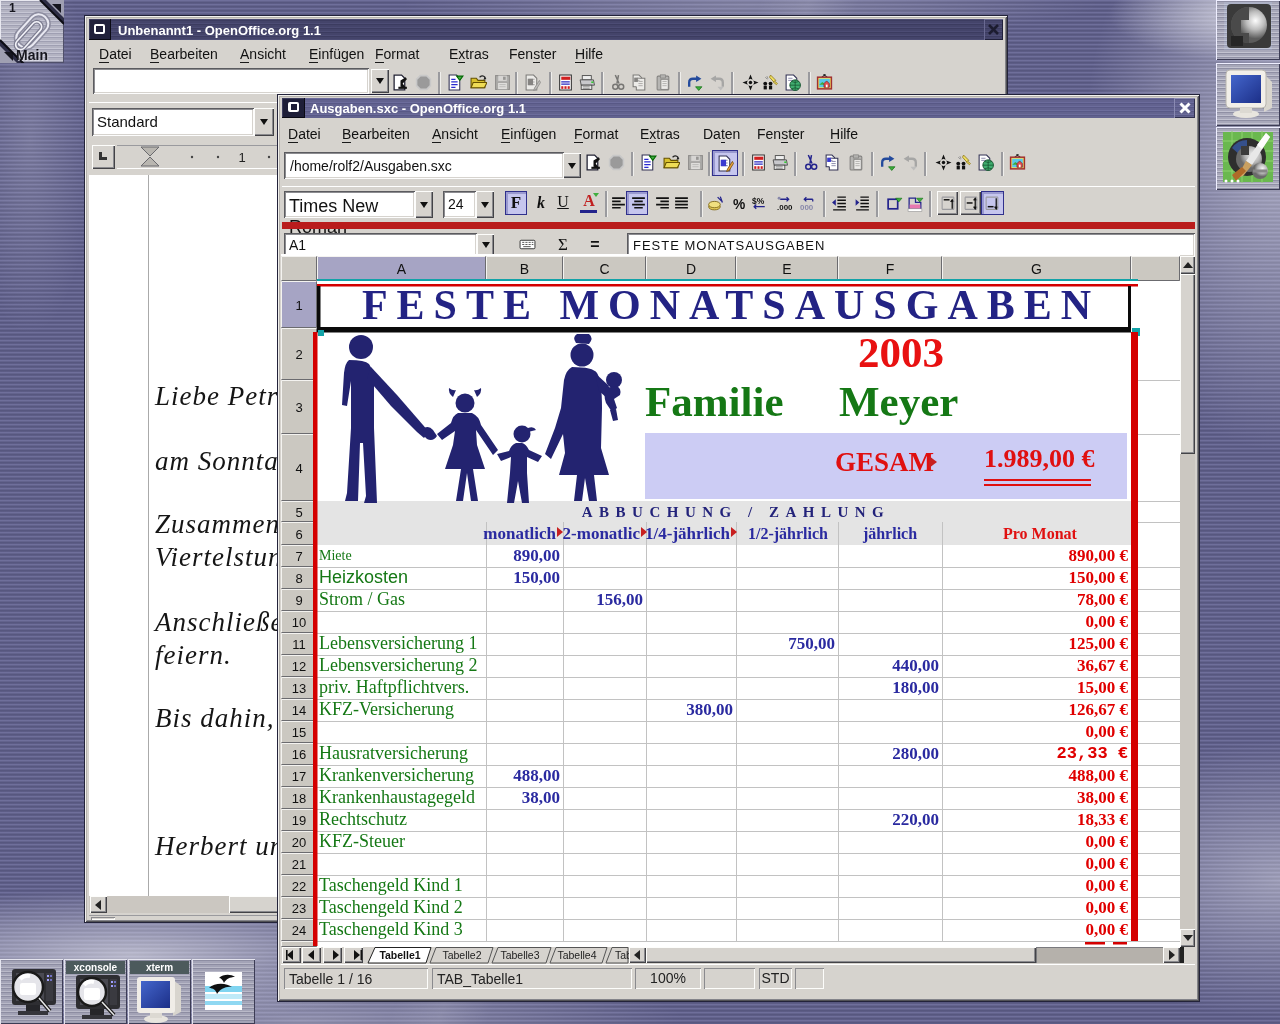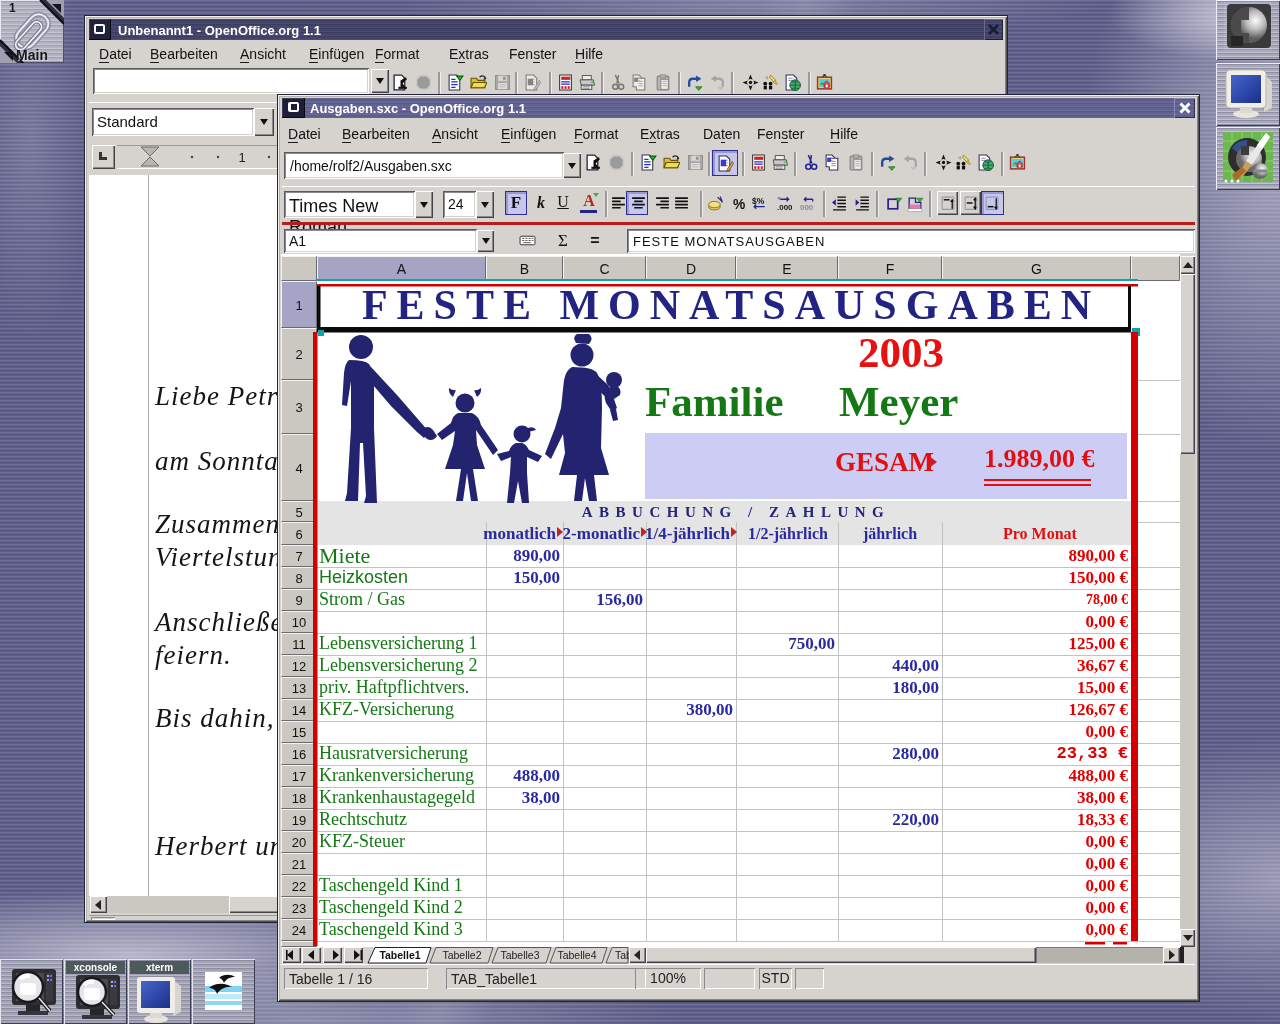--- a/index.html
+++ b/index.html
@@ -680,21 +680,21 @@
 <div class="ab btn3" style="left:678px;top:4px;width:21px;height:24px;"></div>
 <svg class="ic ab" style="left:681px;top:8px;" viewBox="0 0 16 16">
         <use href="#s-algM"></use>
       </svg>
 <div class="ab" style="left:699px;top:4px;width:23px;height:24px;background:#c6c6ee;box-shadow:inset 0 0 0 1px #30308c, inset 1px 1px 0 2px #9a9ad0;"></div>
 <svg class="ic ab" style="left:702px;top:8px;" viewBox="0 0 16 16">
         <use href="#s-algB"></use>
       </svg>
  </div>
 
- <div class="ab" id="cform" style="left:4px;top:127px;width:913px;height:32px;border-top:3px solid #b91c1c;">
+ <div class="ab" id="cform" style="left:4px;top:127px;width:913px;height:32px;border-top:7px solid #b91c1c;">
   <div class="ab sunk" style="left:2px;top:4px;width:193px;height:24px;font-size:14px;color:#111;">
         <span class="ab" style="left:5px;top:4px;">A1</span>
       </div>
   <div class="ab cbarrow" style="left:195px;top:5px;width:17px;height:22px;">
         <div class="dna"></div>
       </div>
   <svg class="ic ab" style="left:237px;top:7px;" viewBox="0 0 16 16">
         <use href="#s-kbd"></use>
       </svg>
   <div class="ab" style="left:271px;top:4px;width:20px;height:24px;font-family:'Liberation Serif',serif;font-size:17px;color:#111;text-align:center;line-height:24px;">Σ</div>
@@ -918,29 +918,29 @@
 <div class="ab" style="left:100px;top:248px;width:710px;height:20px;line-height:20px;text-align:center;font-family:'Liberation Serif',serif;font-weight:bold;font-size:15px;letter-spacing:6.5px;color:#23237a;">ABBUCHUNG / ZAHLUNG</div>
 <div class="ab" style="left:115px;top:269px;width:160px;height:21px;line-height:21px;text-align:right;font-family:'Liberation Serif',serif;font-weight:bold;font-size:17px;color:#2a2aa0;">monatlich</div>
       <div class="ab" style="left:276px;top:273px;width:0;height:0;border-top:5px solid transparent;border-bottom:5px solid transparent;border-left:6px solid #c82020;"></div>
 <div class="ab" style="left:199px;top:269px;width:160px;height:21px;line-height:21px;text-align:right;font-family:'Liberation Serif',serif;font-weight:bold;font-size:17px;color:#2a2aa0;">2-monatlic</div>
       <div class="ab" style="left:360px;top:273px;width:0;height:0;border-top:5px solid transparent;border-bottom:5px solid transparent;border-left:6px solid #c82020;"></div>
 <div class="ab" style="left:289px;top:269px;width:160px;height:21px;line-height:21px;text-align:right;font-family:'Liberation Serif',serif;font-weight:bold;font-size:17px;color:#2a2aa0;">1/4-jährlich</div>
       <div class="ab" style="left:450px;top:273px;width:0;height:0;border-top:5px solid transparent;border-bottom:5px solid transparent;border-left:6px solid #c82020;"></div>
 <div class="ab" style="left:417px;top:269px;width:180px;height:21px;line-height:21px;text-align:center;font-family:'Liberation Serif',serif;font-weight:bold;font-size:16px;color:#2a2aa0;">1/2-jährlich</div>
 <div class="ab" style="left:519px;top:269px;width:180px;height:21px;line-height:21px;text-align:center;font-family:'Liberation Serif',serif;font-weight:bold;font-size:16px;color:#2a2aa0;">jährlich</div>
 <div class="ab" style="left:669px;top:269px;width:180px;height:21px;line-height:21px;text-align:center;font-family:'Liberation Serif',serif;font-weight:bold;font-size:16px;color:#e01010;">Pro Monat</div>
-<div class="ab" style="left:38px;top:291px;height:22px;line-height:21px;font-family:'Liberation Serif',serif;font-size:22px;color:#157815;white-space:nowrap;">Miete</div>
+<div class="ab" style="left:38px;top:291px;height:22px;line-height:21px;font-family:'Liberation Serif',serif;font-size:14px;color:#157815;white-space:nowrap;">Miete</div>
 <div class="ab" style="left:159px;top:291px;width:120px;height:22px;line-height:21px;text-align:right;font-family:'Liberation Serif',serif;font-weight:bold;font-size:17px;color:#2a2aa0;">890,00</div>
 <div class="ab" style="left:727px;top:291px;width:120px;height:22px;line-height:21px;text-align:right;font-family:'Liberation Serif',serif;font-weight:bold;font-size:17px;color:#e00000;">890,00 €</div>
 <div class="ab" style="left:38px;top:313px;height:22px;line-height:21px;font-family:Liberation Sans, sans-serif;font-size:18px;color:#157815;white-space:nowrap;">Heizkosten</div>
 <div class="ab" style="left:159px;top:313px;width:120px;height:22px;line-height:21px;text-align:right;font-family:'Liberation Serif',serif;font-weight:bold;font-size:17px;color:#2a2aa0;">150,00</div>
 <div class="ab" style="left:727px;top:313px;width:120px;height:22px;line-height:21px;text-align:right;font-family:'Liberation Serif',serif;font-weight:bold;font-size:17px;color:#e00000;">150,00 €</div>
 <div class="ab" style="left:38px;top:335px;height:22px;line-height:21px;font-family:'Liberation Serif',serif;font-size:18px;color:#157815;white-space:nowrap;">Strom / Gas</div>
 <div class="ab" style="left:242px;top:335px;width:120px;height:22px;line-height:21px;text-align:right;font-family:'Liberation Serif',serif;font-weight:bold;font-size:17px;color:#2a2aa0;">156,00</div>
-<div class="ab" style="left:727px;top:335px;width:120px;height:22px;line-height:21px;text-align:right;font-family:'Liberation Serif',serif;font-weight:bold;font-size:14px;color:#e00000;">78,00 €</div>
+<div class="ab" style="left:727px;top:335px;width:120px;height:22px;line-height:21px;text-align:right;font-family:'Liberation Serif',serif;font-weight:bold;font-size:17px;color:#e00000;">78,00 €</div>
 <div class="ab" style="left:727px;top:357px;width:120px;height:22px;line-height:21px;text-align:right;font-family:'Liberation Serif',serif;font-weight:bold;font-size:17px;color:#e00000;">0,00 €</div>
 <div class="ab" style="left:38px;top:379px;height:22px;line-height:21px;font-family:'Liberation Serif',serif;font-size:18px;color:#157815;white-space:nowrap;">Lebensversicherung 1</div>
 <div class="ab" style="left:434px;top:379px;width:120px;height:22px;line-height:21px;text-align:right;font-family:'Liberation Serif',serif;font-weight:bold;font-size:17px;color:#2a2aa0;">750,00</div>
 <div class="ab" style="left:727px;top:379px;width:120px;height:22px;line-height:21px;text-align:right;font-family:'Liberation Serif',serif;font-weight:bold;font-size:17px;color:#e00000;">125,00 €</div>
 <div class="ab" style="left:38px;top:401px;height:22px;line-height:21px;font-family:'Liberation Serif',serif;font-size:18px;color:#157815;white-space:nowrap;">Lebensversicherung 2</div>
 <div class="ab" style="left:538px;top:401px;width:120px;height:22px;line-height:21px;text-align:right;font-family:Liberation Serif, serif;font-weight:bold;font-size:17px;color:#2a2aa0;">440,00</div>
 <div class="ab" style="left:727px;top:401px;width:120px;height:22px;line-height:21px;text-align:right;font-family:'Liberation Serif',serif;font-weight:bold;font-size:17px;color:#e00000;">36,67 €</div>
 <div class="ab" style="left:38px;top:423px;height:22px;line-height:21px;font-family:'Liberation Serif',serif;font-size:18px;color:#157815;white-space:nowrap;">priv. Haftpflichtvers.</div>
 <div class="ab" style="left:538px;top:423px;width:120px;height:22px;line-height:21px;text-align:right;font-family:'Liberation Serif',serif;font-weight:bold;font-size:17px;color:#2a2aa0;">180,00</div>
 <div class="ab" style="left:727px;top:423px;width:120px;height:22px;line-height:21px;text-align:right;font-family:'Liberation Serif',serif;font-weight:bold;font-size:17px;color:#e00000;">15,00 €</div>
@@ -1018,21 +1018,21 @@
   <div class="ab btn3" style="left:882px;top:0;width:17px;height:16px;">
         <div class="ab" style="left:6px;top:3px;width:0;height:0;border-top:5px solid transparent;border-bottom:5px solid transparent;border-left:6px solid #222;"></div>
       </div>
   <div class="ab" style="left:899px;top:0;width:4px;height:16px;background:#222;"></div>
  </div>
 
  <div class="ab" id="cstatus" style="left:3px;top:869px;width:914px;height:28px;font-size:14px;color:#222;border-top:1px solid #fff;">
   <div class="ab panelsunk" style="left:3px;top:3px;width:144px;height:21px;">
         <span class="ab" style="left:5px;top:3px;">Tabelle 1 / 16</span>
       </div>
-  <div class="ab panelsunk" style="left:165px;top:3px;width:200px;height:21px;">
+  <div class="ab panelsunk" style="left:151px;top:3px;width:200px;height:21px;">
         <span class="ab" style="left:5px;top:3px;">TAB_Tabelle1</span>
       </div>
   <div class="ab panelsunk" style="left:354px;top:3px;width:66px;height:21px;text-align:center;line-height:21px;">100%</div>
   <div class="ab panelsunk" style="left:423px;top:3px;width:51px;height:21px;"></div>
   <div class="ab panelsunk" style="left:478px;top:3px;width:33px;height:21px;text-align:center;line-height:21px;">STD</div>
   <div class="ab panelsunk" style="left:514px;top:3px;width:29px;height:21px;"></div>
  </div>
 </div>
 
 </body></html>

